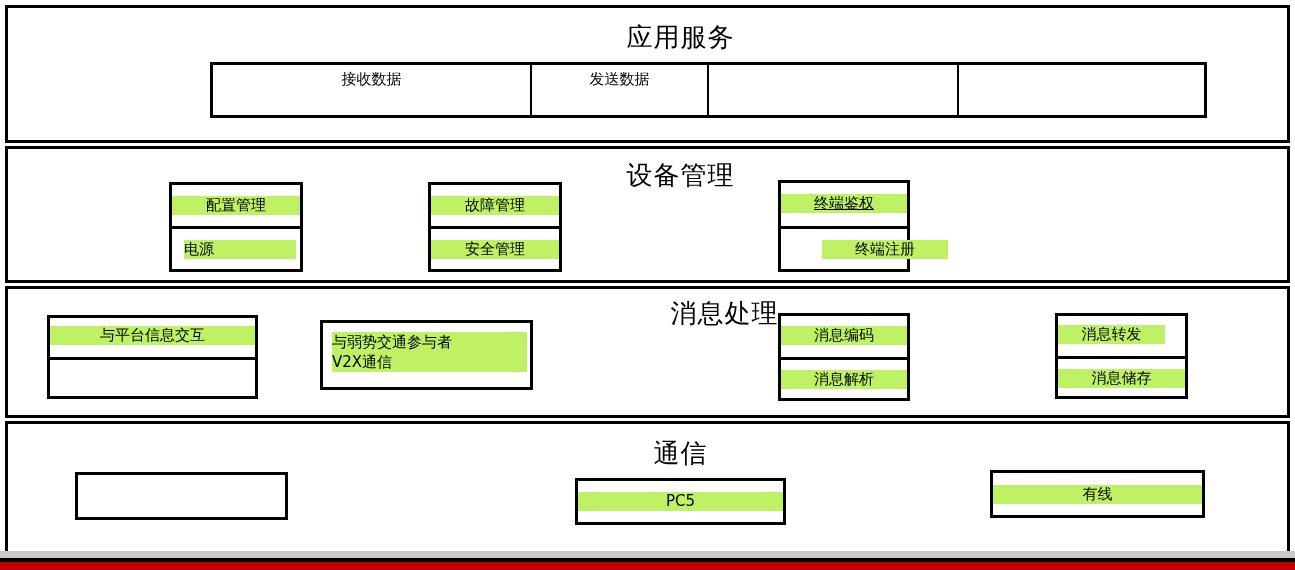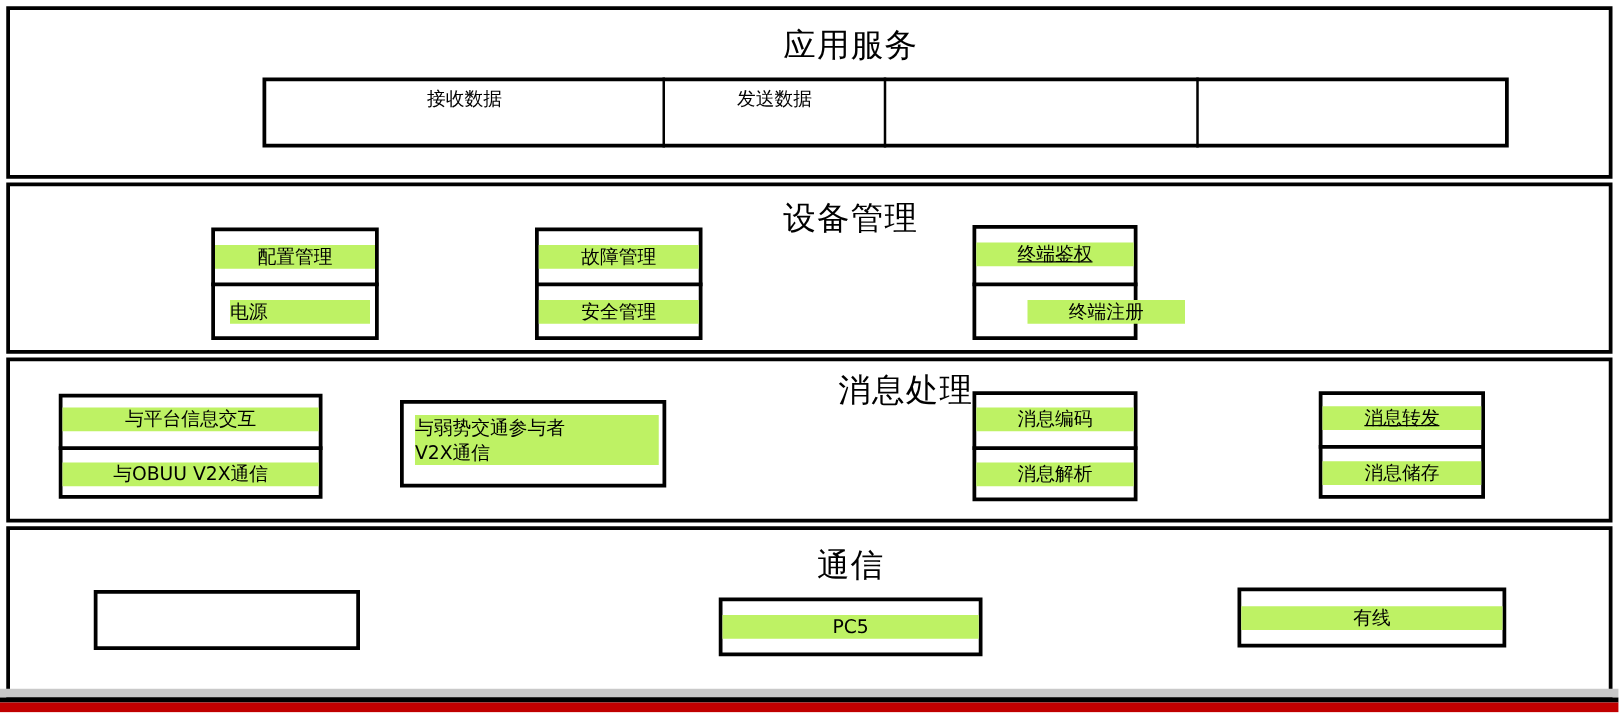--- a/index.html
+++ b/index.html
@@ -128,34 +128,33 @@
   <div class="divider" style="left:778px; top:226px; width:132px; height:3px;"></div>
   <div class="cell center" style="left:781px; top:194px; width:126px;text-decoration:underline;">终端鉴权</div>
   <div class="cell center" style="left:822px; top:240px; width:126px;">终端注册</div>
 
   <div class="layer" style="left:5px; top:286px; width:1285px; height:132px;"></div>
   <div class="layer-title" style="top:298px;margin-left:44px;">消息处理</div>
 
   <div class="box" style="left:47px; top:315px; width:211px; height:84px;"></div>
   <div class="divider" style="left:47px; top:357px; width:211px; height:3px;"></div>
   <div class="cell center" style="left:50px; top:326px; width:205px;">与平台信息交互</div>
-  <div class="cell center" style="left:50px; top:370px; width:205px;">与OBUU V2X通信</div>
 
   <div class="box" style="left:320px; top:320px; width:213px; height:70px;"></div>
   <div class="cell left" style="left:332px; top:332px; width:195px; line-height:20px;">与弱势交通参与者
 V2X通信</div>
 
   <div class="box" style="left:778px; top:313px; width:132px; height:88px;"></div>
   <div class="divider" style="left:778px; top:357px; width:132px; height:3px;"></div>
   <div class="cell center" style="left:781px; top:326px; width:126px;">消息编码</div>
   <div class="cell center" style="left:781px; top:370px; width:126px;">消息解析</div>
 
   <div class="box" style="left:1055px; top:313px; width:133px; height:86px;"></div>
   <div class="divider" style="left:1055px; top:356px; width:133px; height:3px;"></div>
-  <div class="cell center" style="left:1058px; top:325px; width:127px;text-decoration:underline;">消息转发</div>
+  <div class="cell center" style="left:1058px; top:325px; width:107px;">消息转发</div>
   <div class="cell center" style="left:1058px; top:369px; width:127px;">消息储存</div>
 
   <div class="layer" style="left:5px; top:421px; width:1285px; height:139px;"></div>
   <div class="layer-title" style="top:438px;">通信</div>
 
   <div class="box" style="left:75px; top:472px; width:213px; height:48px;"></div>
 
   <div class="box" style="left:575px; top:478px; width:211px; height:47px;"></div>
   <div class="cell center" style="left:578px; top:492px; width:205px;">PC5</div>
 

